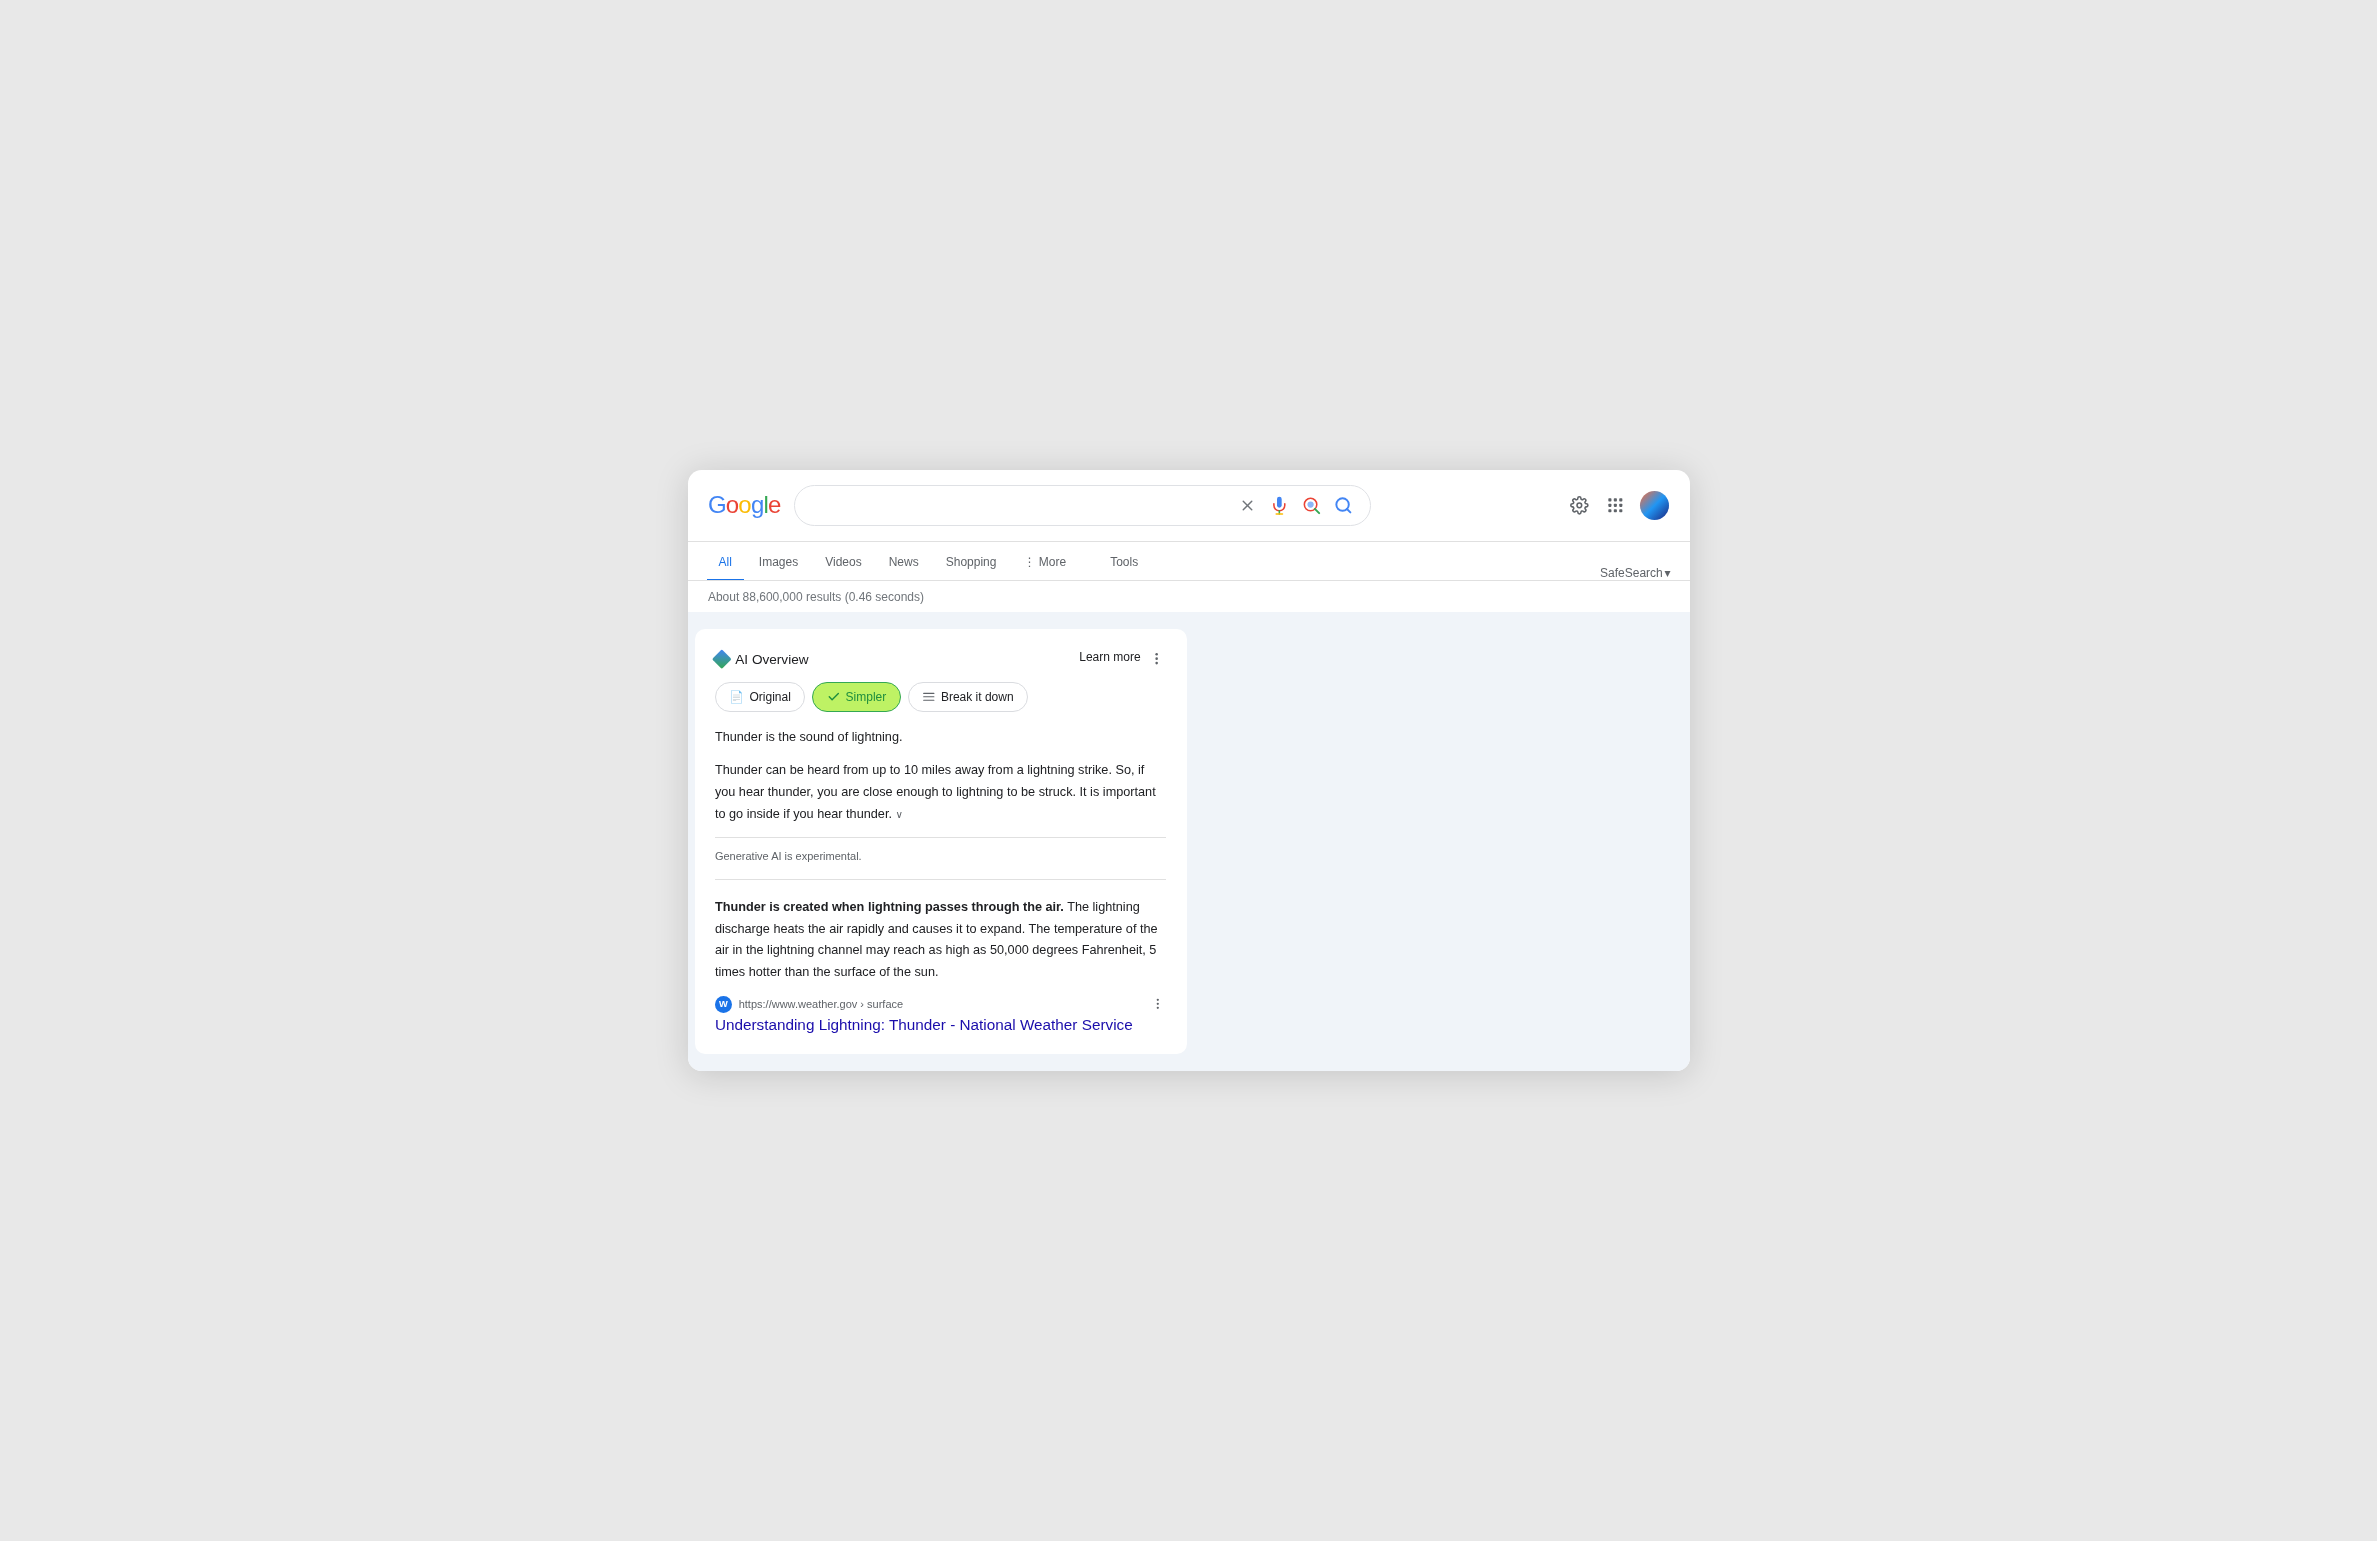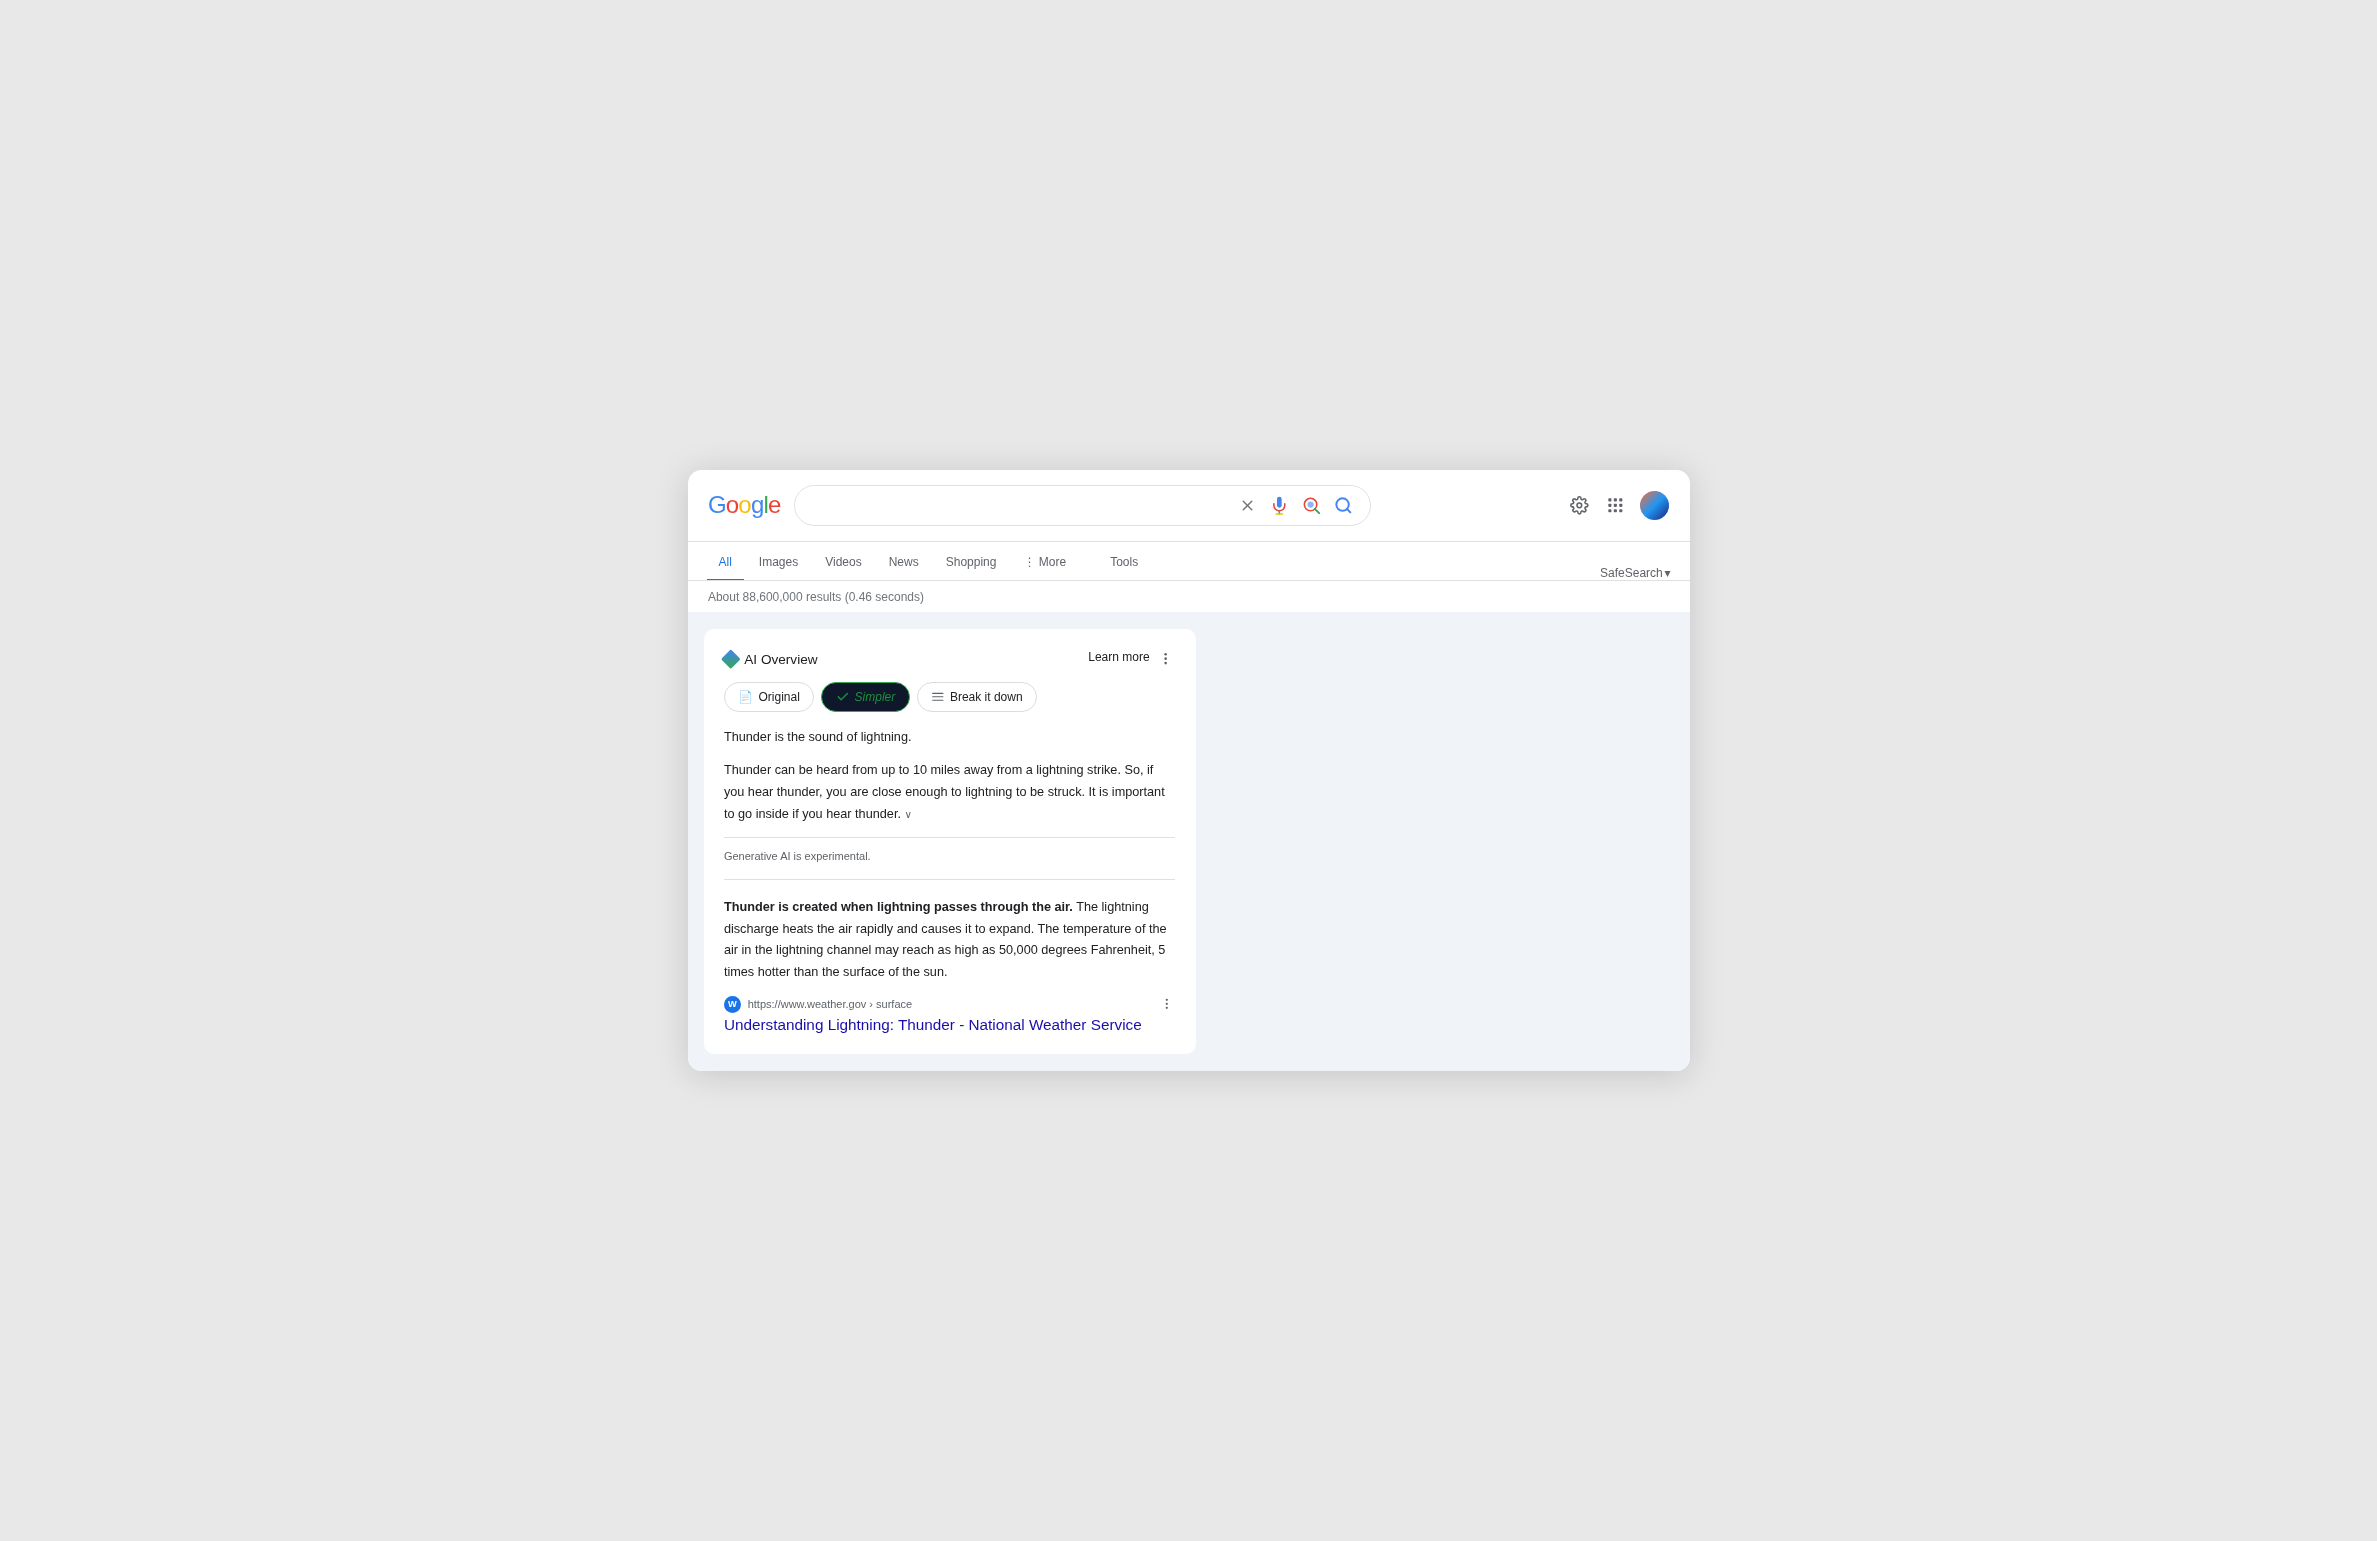--- a/index.html
+++ b/index.html
@@ -119,21 +119,21 @@
       gap: 1.7px;
       margin-top: 24px;
     }
     .results-count {
       padding: 8.5px 20.4px;
       font-size: 12px;
       color: #70757a;
     }
     .content-area {
       background: #f0f4f9;
-      padding: 17px 16px;
+      padding: 17px 7px;
     }
     .ai-overview-card {
       background: #fff;
       border-radius: 10.2px;
       padding: 20.4px;
       max-width: 492px;
     }
     .ai-overview-header {
       display: flex;
       align-items: center;
@@ -179,24 +179,23 @@
       gap: 5.1px;
       padding: 6.8px 13.6px;
       border-radius: 17px;
       border: 0.8px solid #dadce0;
       background: #fff;
       font-size: 12px;
       color: #202124;
       cursor: pointer;
     }
     .mode-btn.active {
-      background: #0f172a;
+      background: #bef264;
       border-color: #34A853;
       color: #1e8e3e;
-      font-style: italic;
     }
     .ai-text {
       font-size: 12.7px;
       line-height: 1.7;
       color: #202124;
     }
     .ai-text p {
       margin-bottom: 12px;
     }
     .ai-text p:last-child {

